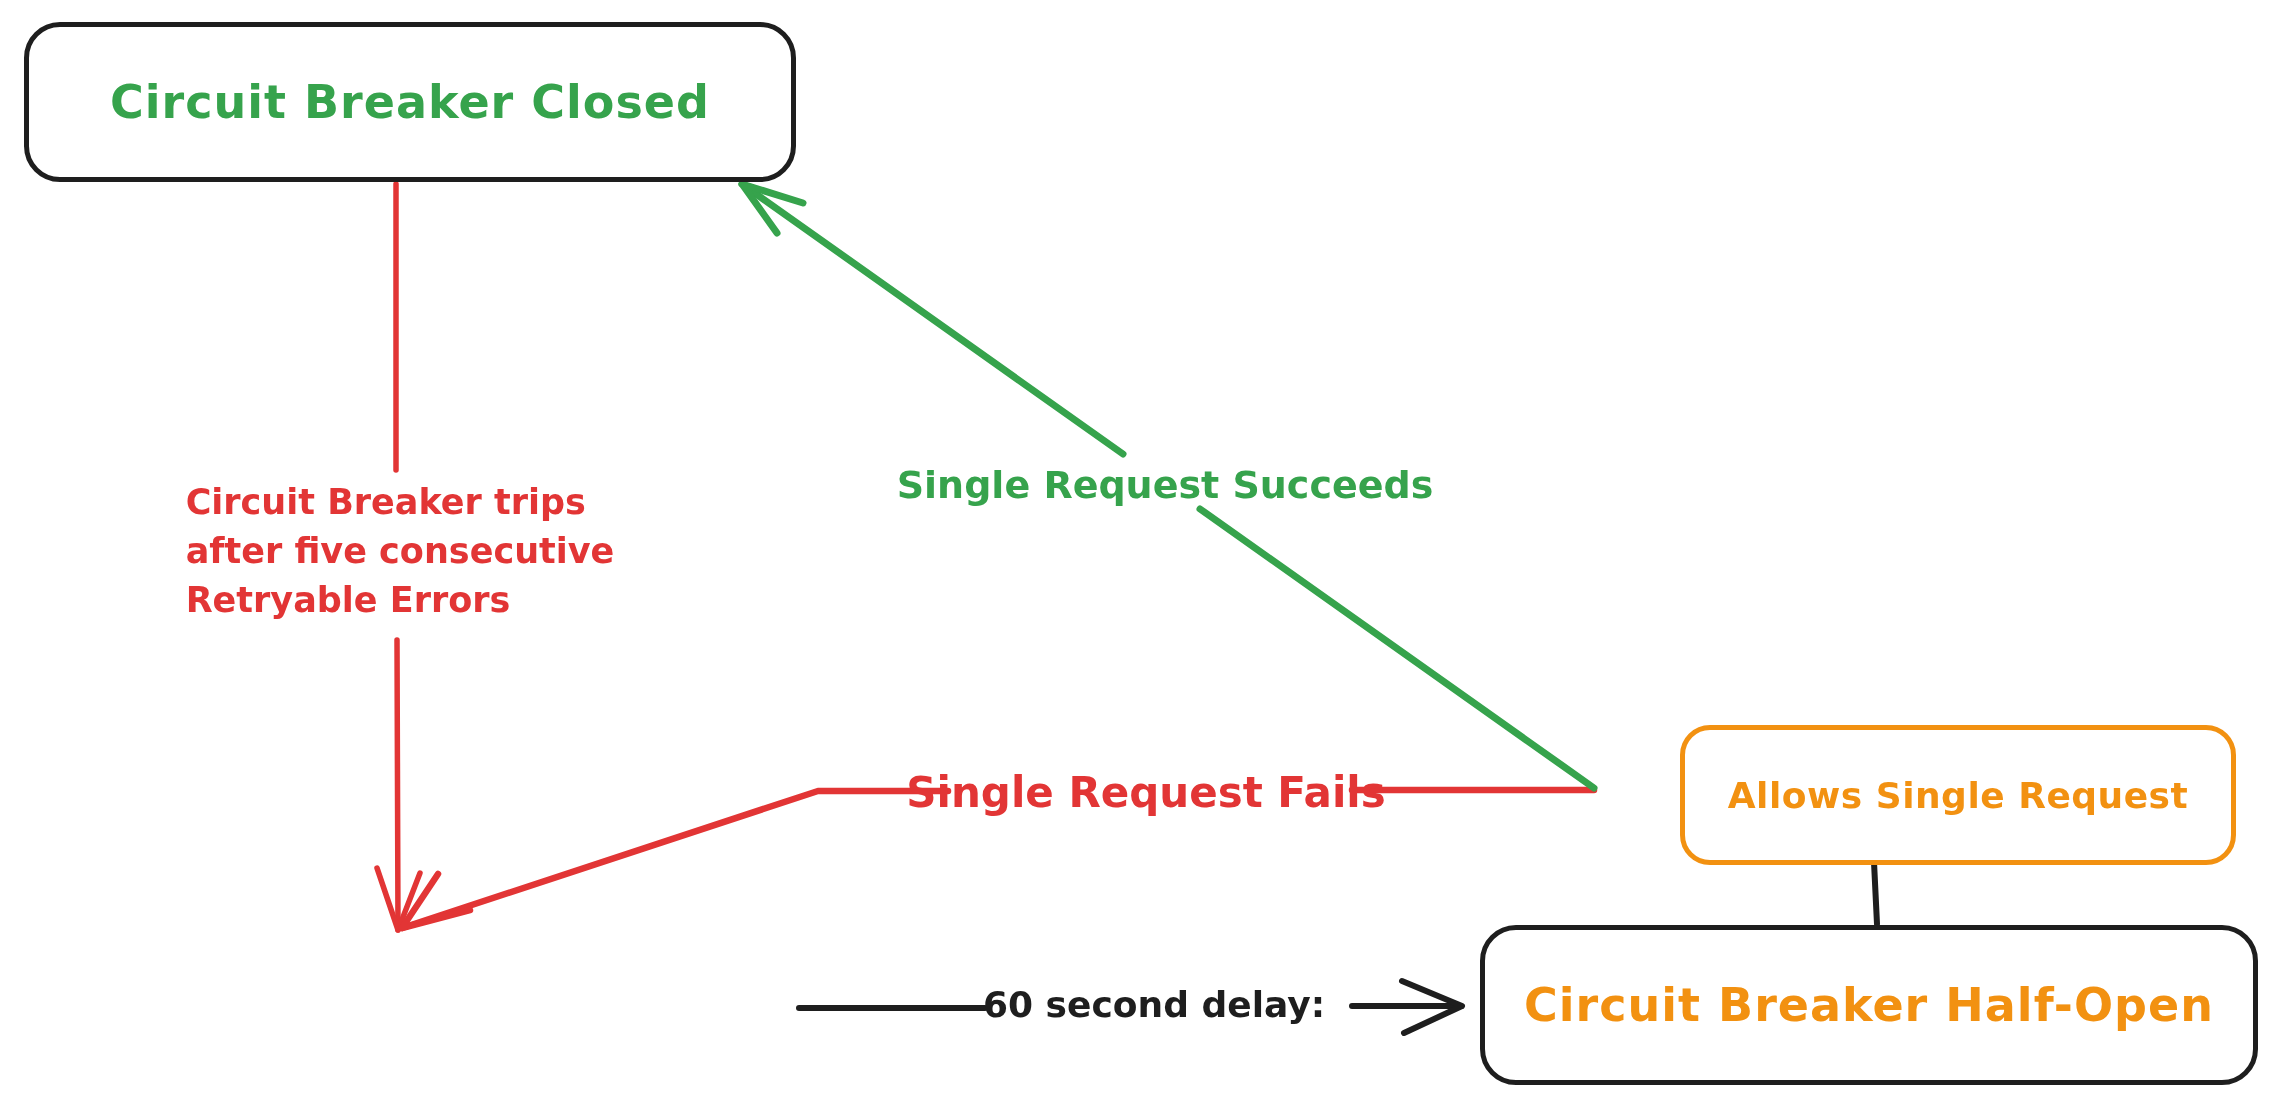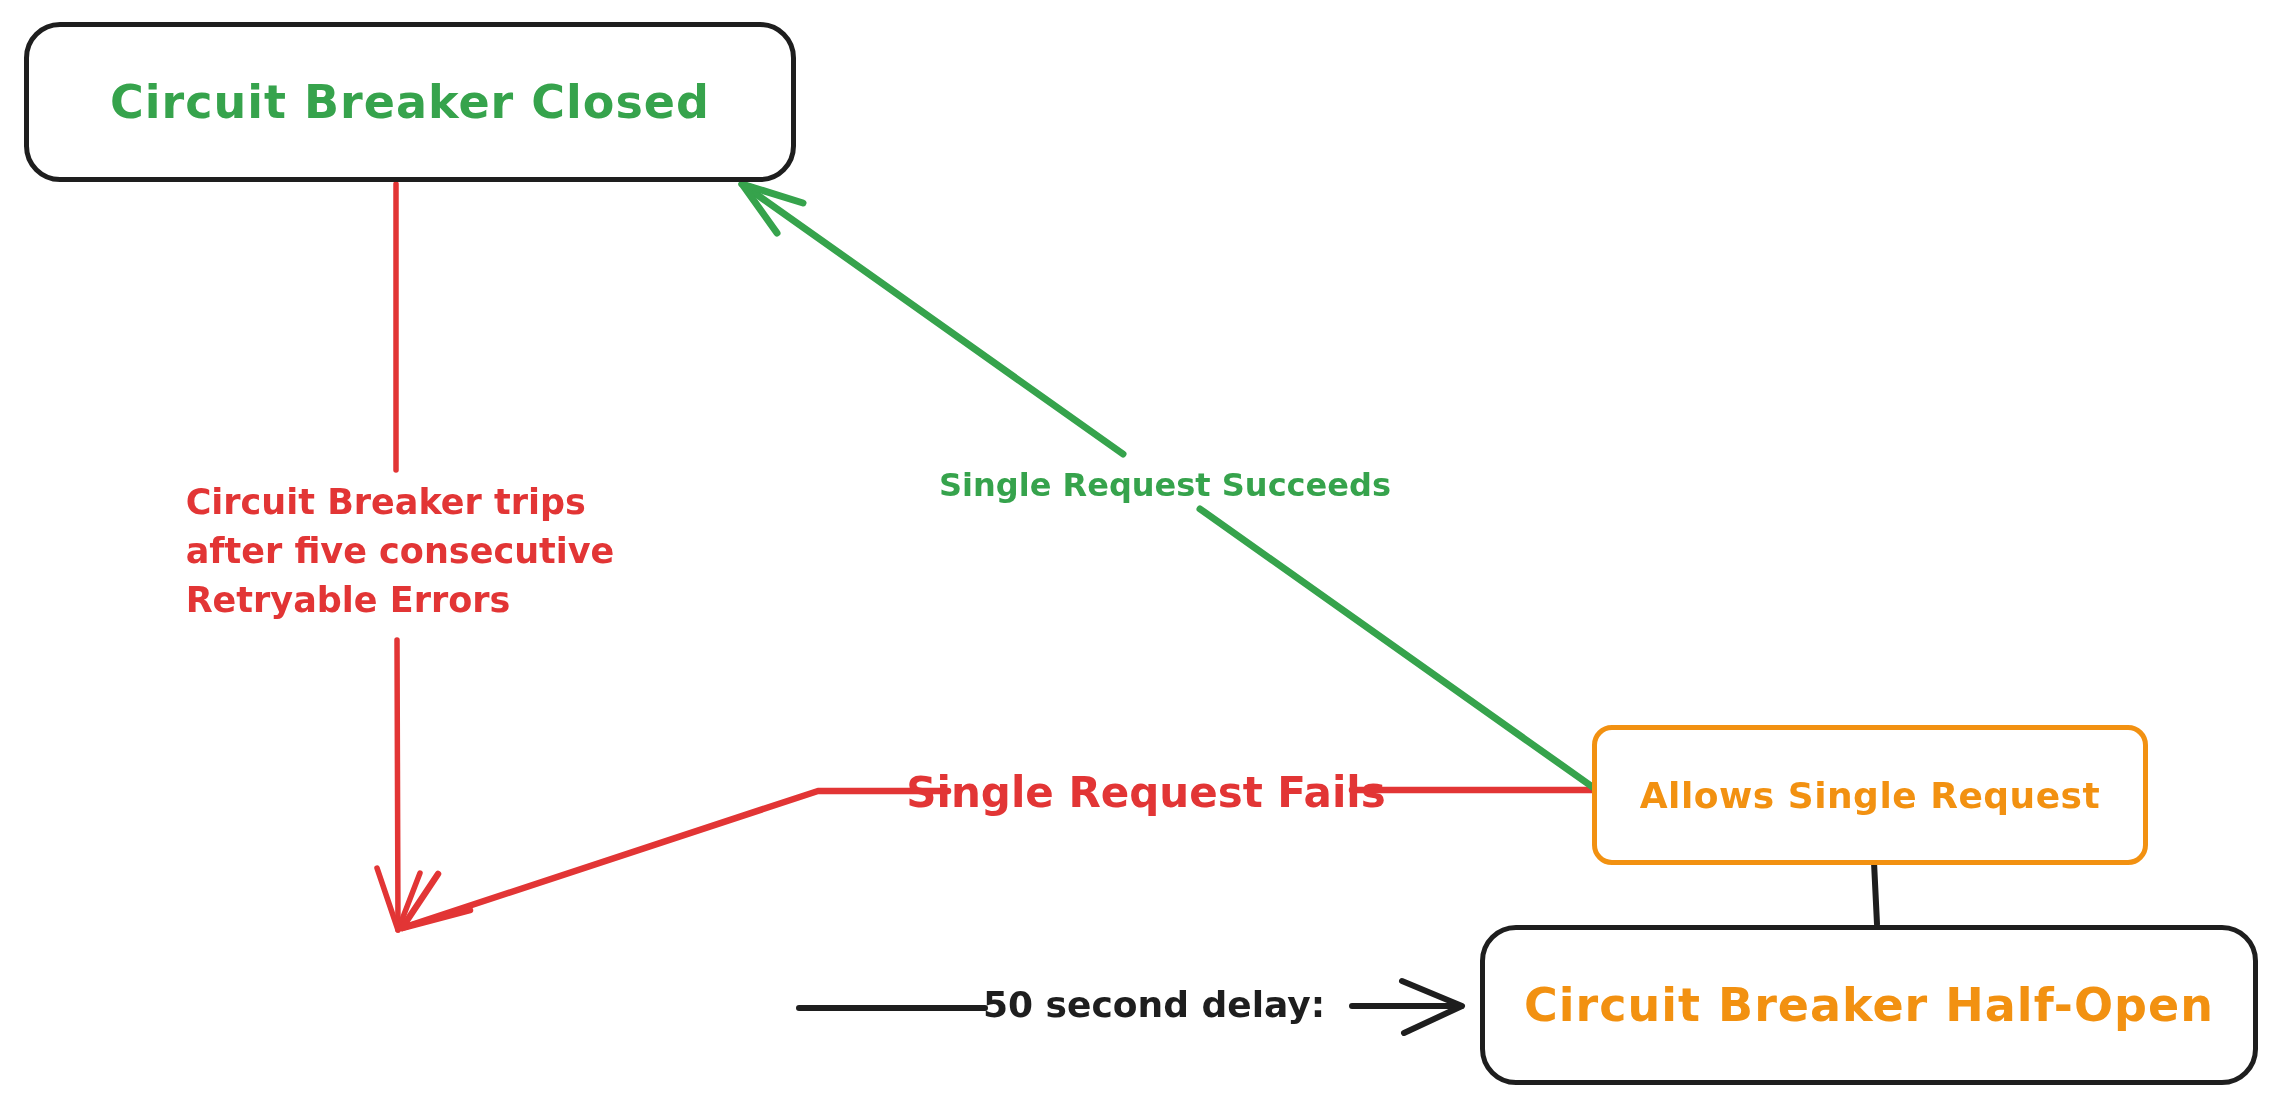--- a/index.html
+++ b/index.html
@@ -40,42 +40,42 @@
     border-radius: 36px;
     display: flex;
     align-items: center;
     justify-content: center;
     text-align: center;
   }
   .node-closed { left: 24px;  top: 22px;  width: 772px; height: 160px; }
   .node-open   { left: 24px;  top: 925px; width: 772px; height: 160px; }
   .node-half   { left: 1480px; top: 925px; width: 778px; height: 160px; }
   .node-allows {
-    left: 1592px; top: 725px; width: 556px; height: 140px;
+    left: 1680px; top: 725px; width: 556px; height: 140px;
     border-color: var(--orange);
-    border-radius: 20px;
+    border-radius: 30px;
   }
   .node-title { font-size: 46px; font-weight: bold; letter-spacing: 1px; white-space: nowrap; }
   .allows-title { font-size: 36px; font-weight: bold; letter-spacing: 0.5px; white-space: nowrap; }
 
   .green  { color: var(--green); }
   .red    { color: var(--red); }
   .orange { color: var(--orange); }
   .ink    { color: var(--ink); }
 
   .edge-label {
     position: absolute;
     transform: translate(-50%, -50%);
     text-align: left;
     white-space: nowrap;
     font-weight: bold;
     background: transparent;
   }
   .label-trip     { left: 400px;  top: 551px;  font-size: 35px; line-height: 49px; }
-  .label-succeeds { left: 1165px; top: 485px;  font-size: 32px; }
+  .label-succeeds { left: 1165px; top: 485px;  font-size: 38px; }
   .label-fails    { left: 1146px; top: 792px;  font-size: 42px; }
   .label-delay    { left: 1154px; top: 1004px; font-size: 36px; line-height: 47px; }
 </style>
 </head>
 <body>
 
 <div class="canvas">
 
   <svg class="wires" viewBox="0 0 2272 1107">
 
@@ -125,16 +125,16 @@
     <div>Circuit Breaker trips</div>
     <div>after five consecutive</div>
     <div>Retryable Errors</div>
   </div>
 
   <div class="edge-label label-succeeds green">Single Request Succeeds</div>
 
   <div class="edge-label label-fails red">Single Request Fails</div>
 
   <div class="edge-label label-delay ink">
-    <div>50 second delay:</div>
+    <div>60 second delay:</div>
   </div>
 
 </div>
 
 </body></html>

